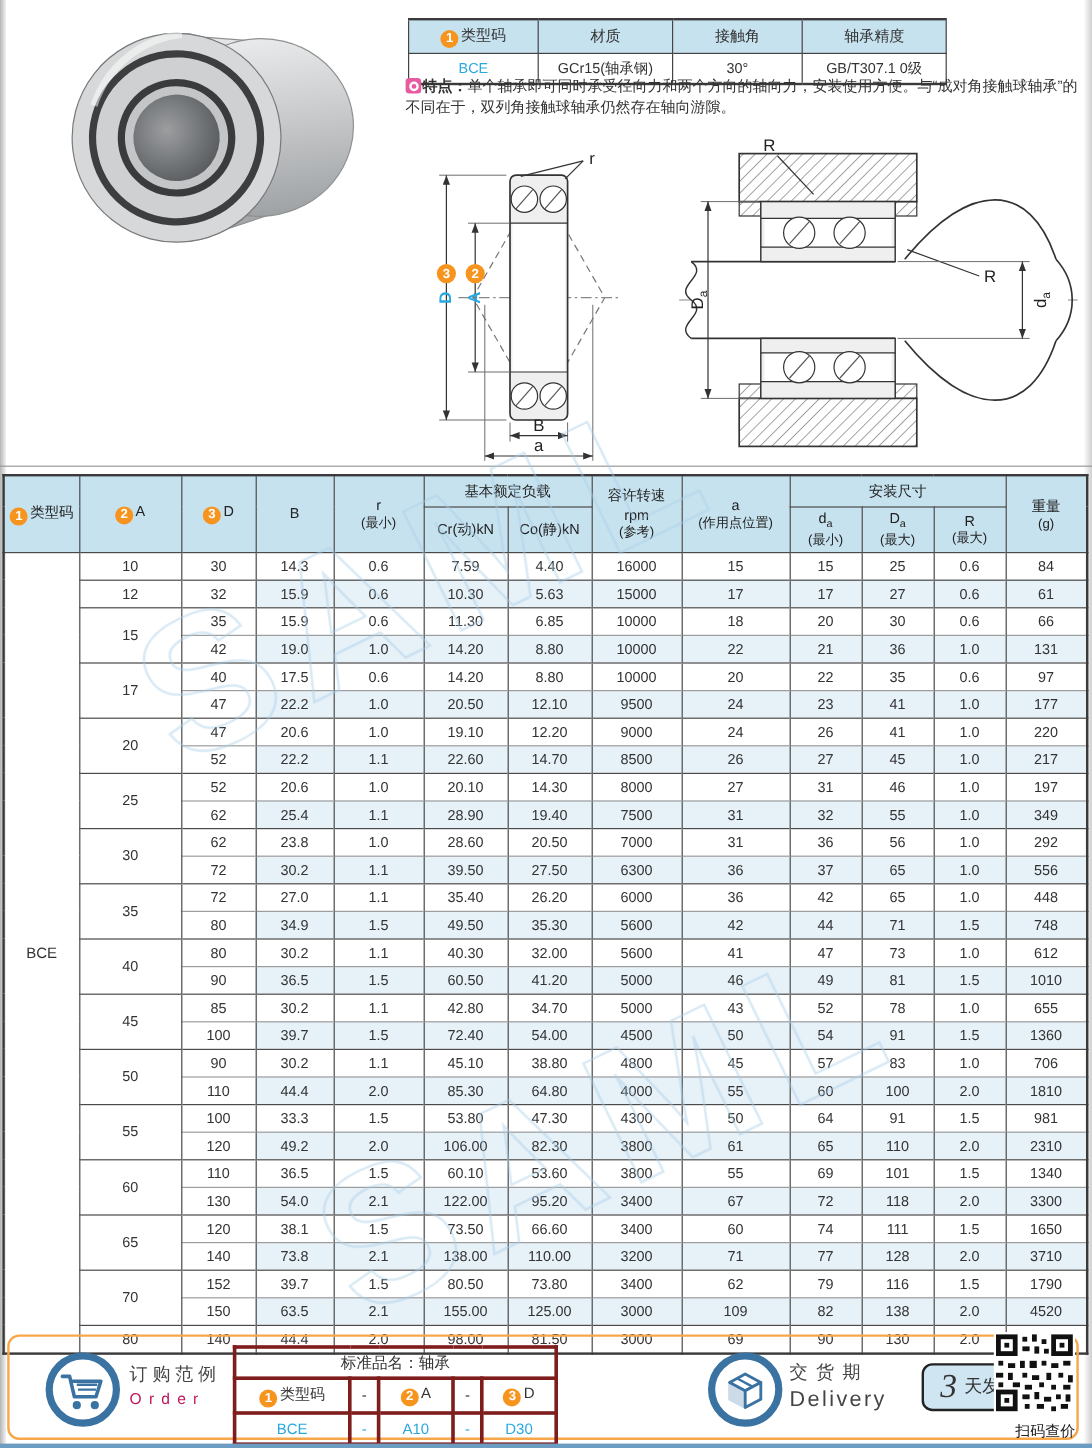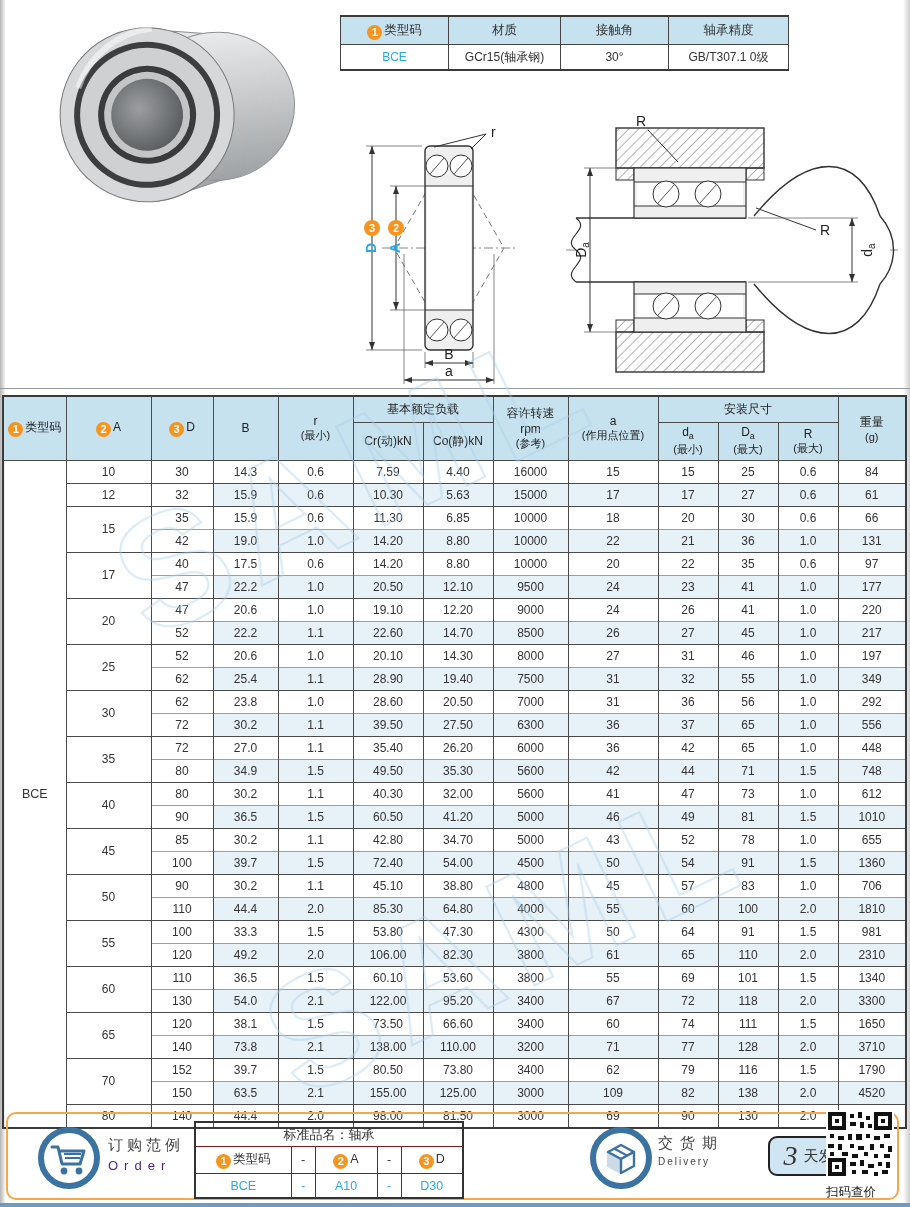--- a/index.html
+++ b/index.html
@@ -46,35 +46,35 @@
   .mt tr.group-start td{border-top:1px solid #4a4a4a;}
   .mt td.s{background:#e7f1f8;}
   .mt td.code{font-size:12.5px;}
   .mt sub{font-size:9px;}
 
   
   .order-box{position:absolute;left:6px;top:1112px;width:893px;height:88px;border:2px solid #f7a64a;
              border-radius:10px;box-sizing:border-box;}
   .ob-cart{position:absolute;left:28px;top:11px;}
   .ob-order-cn{position:absolute;left:100px;top:22px;font-size:15px;letter-spacing:4px;color:#444;}
-  .ob-order-en{position:absolute;left:100px;top:44px;font-size:13px;letter-spacing:6px;color:#4c1d95;}
+  .ob-order-en{position:absolute;left:100px;top:44px;font-size:13px;letter-spacing:6px;color:#be185d;}
   .ot{position:absolute;left:186px;top:7px;width:268px;border-collapse:collapse;table-layout:fixed;border:2px solid #333;}
-  .ot td{border:1px solid #7f1d1d;text-align:center;font-size:12.5px;padding:0;}
+  .ot td{border:3px solid #7f1d1d;text-align:center;font-size:12.5px;padding:0;}
   .ot .ot-title td{height:23px;font-size:13px;}
   .ot .ot-h td{height:26px;}
   .ot .ot-v td{height:23px;color:#29a9e0;}
   .ob-box-icon{position:absolute;left:580px;top:11px;}
   .ob-del-cn{position:absolute;left:650px;top:20px;font-size:15px;letter-spacing:7px;color:#444;}
-  .ob-del-en{position:absolute;left:650px;top:42px;font-size:10px;letter-spacing:2px;color:#444;}
+  .ob-del-en{position:absolute;left:650px;top:42px;font-size:18px;letter-spacing:2px;color:#444;}
   .badge{position:absolute;left:760px;top:22px;width:96px;height:40px;background:#cfe6f2;border:2px solid #222;
          border-radius:9px;box-sizing:border-box;text-align:center;}
   .badge .num{font-family:"Liberation Serif","DejaVu Serif",serif;font-style:italic;font-size:28px;line-height:36px;
          vertical-align:middle;margin-right:6px;}
   .badge .txt{font-size:15px;vertical-align:middle;line-height:36px;}
-  .qr-wrap{position:absolute;left:818px;top:-4px;width:70px;text-align:left;}
+  .qr-wrap{position:absolute;left:818px;top:-4px;width:70px;text-align:right;}
   .qr-cap{font-size:12.5px;margin-top:2px;color:#222;}
 
   .wm{position:absolute;left:0;top:0;pointer-events:none;z-index:9;}
 </style>
 </head>
 <body>
 
 <div class="page">
   <div class="edge-l"></div>
   <div class="edge-r"></div>
@@ -123,20 +123,23 @@
     </tr>
     <tr>
       <td class="cyan">BCE</td>
       <td>GCr15(轴承钢)</td>
       <td>30°</td>
       <td>GB/T307.1 0级</td>
     </tr>
   </tbody>
     </table>
 
+  <div class="features">
+    <span class="feat-icon"></span><b>特点：</b><span>单个轴承即可同时承受径向力和两个方向的轴向力，安装使用方便。与“成对角接触球轴承”的不同在于，双列角接触球轴承仍然存在轴向游隙。</span>
+  </div>
 
   <svg class="diag d-left" width="292" height="270" viewBox="0 0 292 270">
     <defs>
       <marker id="ar1" markerWidth="10" markerHeight="8" refX="8" refY="4" orient="auto-start-reverse">
         <path d="M0,1 L8,4 L0,7 z" fill="#333"></path>
       </marker>
     </defs>
 
     <path d="M119 36 L174 132 L119 228 L64 132 Z" fill="none" stroke="#777" stroke-width="1" stroke-dasharray="6 4"></path>
 

